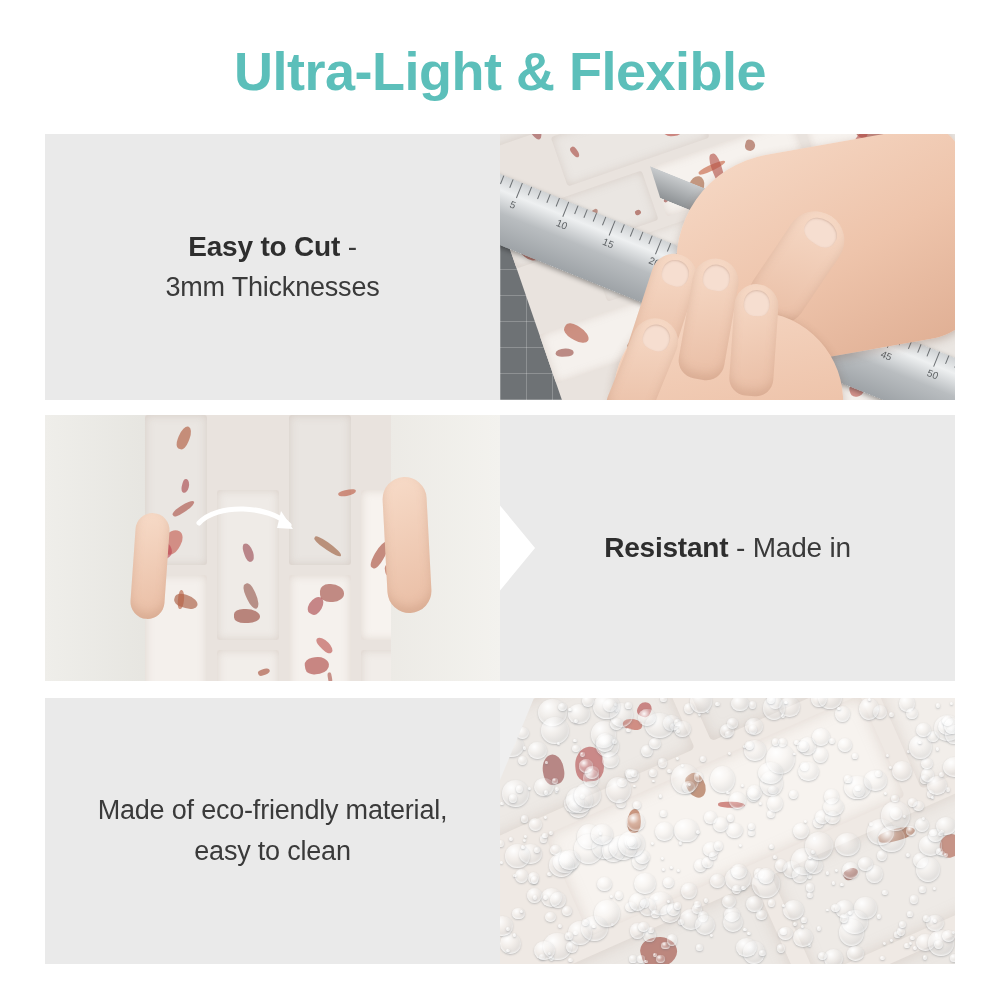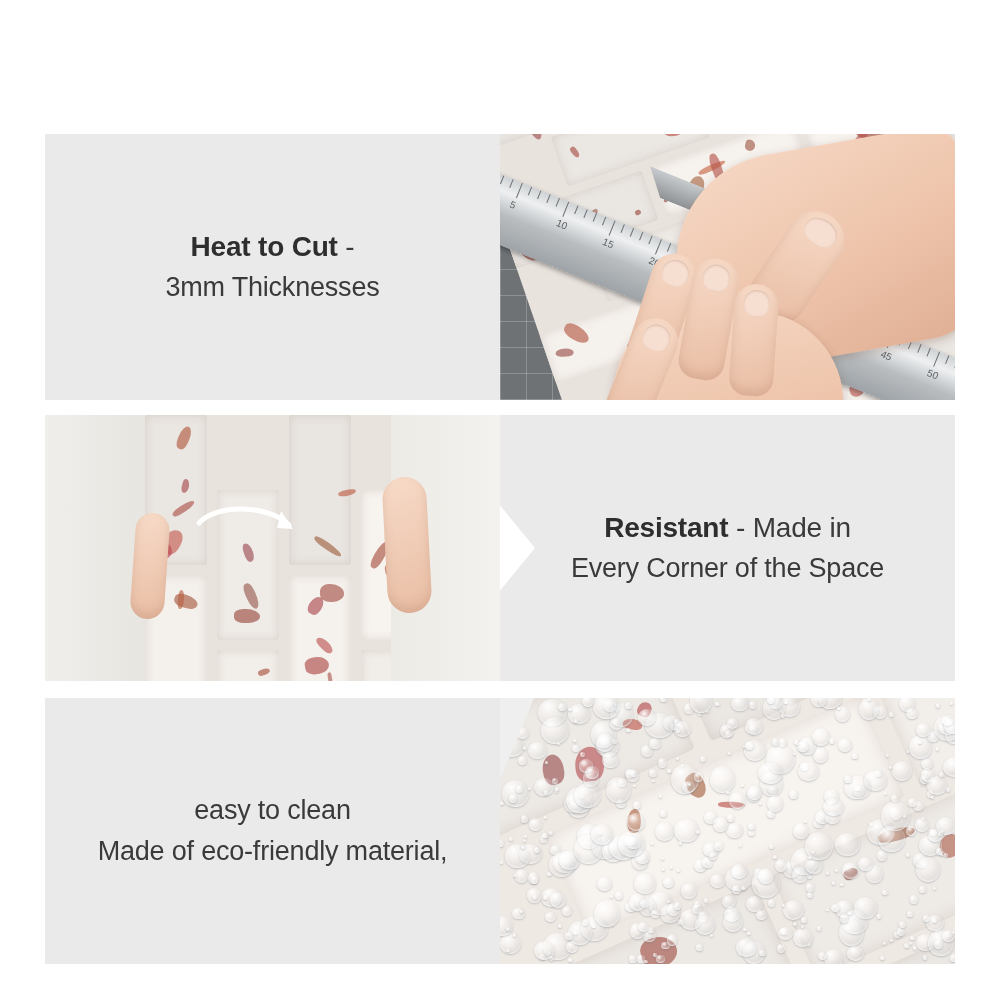--- a/index.html
+++ b/index.html
@@ -162,26 +162,27 @@
   #p3 .corner {
     position:absolute; left:0; top:0; width:0; height:0;
     border-left:34px solid #EFEFEF; border-bottom:82px solid transparent;
   }
 </style>
 </head>
 <body>
 
 <div id="page">
 
+  <div id="title">Ultra-Light &amp; Flexible</div>
 
   <div class="row" id="row1">
 
     <div class="cell textpanel">
       <div class="headline">
-        <span>Heat to Cut</span><span class="reg"> -</span>
+        <span>Easy to Cut</span><span class="reg"> -</span>
       </div>
       <div class="subline">3mm Thicknesses</div>
     </div>
 
     <div class="cell photo" id="p1">
       <div class="mat"></div>
 
       <div class="panelpiece">
         <div class="brick-bg"></div>
         <div class="brick-rows" id="p1bricks">
@@ -390,29 +391,28 @@
       <svg class="arrow" viewBox="0 0 110 46">
         <path d="M4 22 C 22 2, 74 4, 94 24" stroke="#ffffff" stroke-width="5" fill="none" stroke-linecap="round"></path>
         <path d="M98 28 L 86 10 L 82 27 Z" fill="#ffffff"></path>
       </svg>
     </div>
 
     <div class="cell textpanel notched tight">
       <div class="headline">
         <span>Resistant</span><span class="reg"> - Made in</span>
       </div>
-      <div class="subline">Every Corner of the Space</div>
     </div>
   </div>
 
   <div class="row" id="row3">
 
     <div class="cell textpanel">
+      <div class="subline">Made of eco-friendly material,</div>
       <div class="subline">easy to clean</div>
-      <div class="subline">Made of eco-friendly material,</div>
     </div>
 
     <div class="cell photo" id="p3">
       <div class="brick-bg" style="background-color:#efe9e4;"></div>
       <div class="brick-rows" id="p3bricks" style="transform: rotate(-24deg) scale(1.5); transform-origin: 50% 50%;">
           <div class="brk" style="left: 0px; top: 0px; width: 230px; height: 74px; background: rgb(237, 233, 229);"></div>
           <div class="chip" style="width: 20.3758px; height: 14.2925px; left: 128.123px; top: 41.2747px; background: rgba(151, 78, 77, 0.75); transform: rotate(-77.4916deg);"></div>
           <div class="chip" style="width: 9.77019px; height: 9.12867px; left: 205.203px; top: 31.8745px; background: rgba(179, 76, 75, 0.75); transform: rotate(-43.2674deg);"></div>
           <div class="chip" style="width: 6.58934px; height: 12.5554px; left: 194.831px; top: 35.8215px; background: rgba(191, 89, 76, 0.75); transform: rotate(-56.619deg);"></div>
           <div class="chip" style="width: 23.4053px; height: 19.2074px; left: 150.41px; top: 44.5354px; background: rgba(181, 82, 82, 0.75); transform: rotate(-71.9195deg);"></div>

